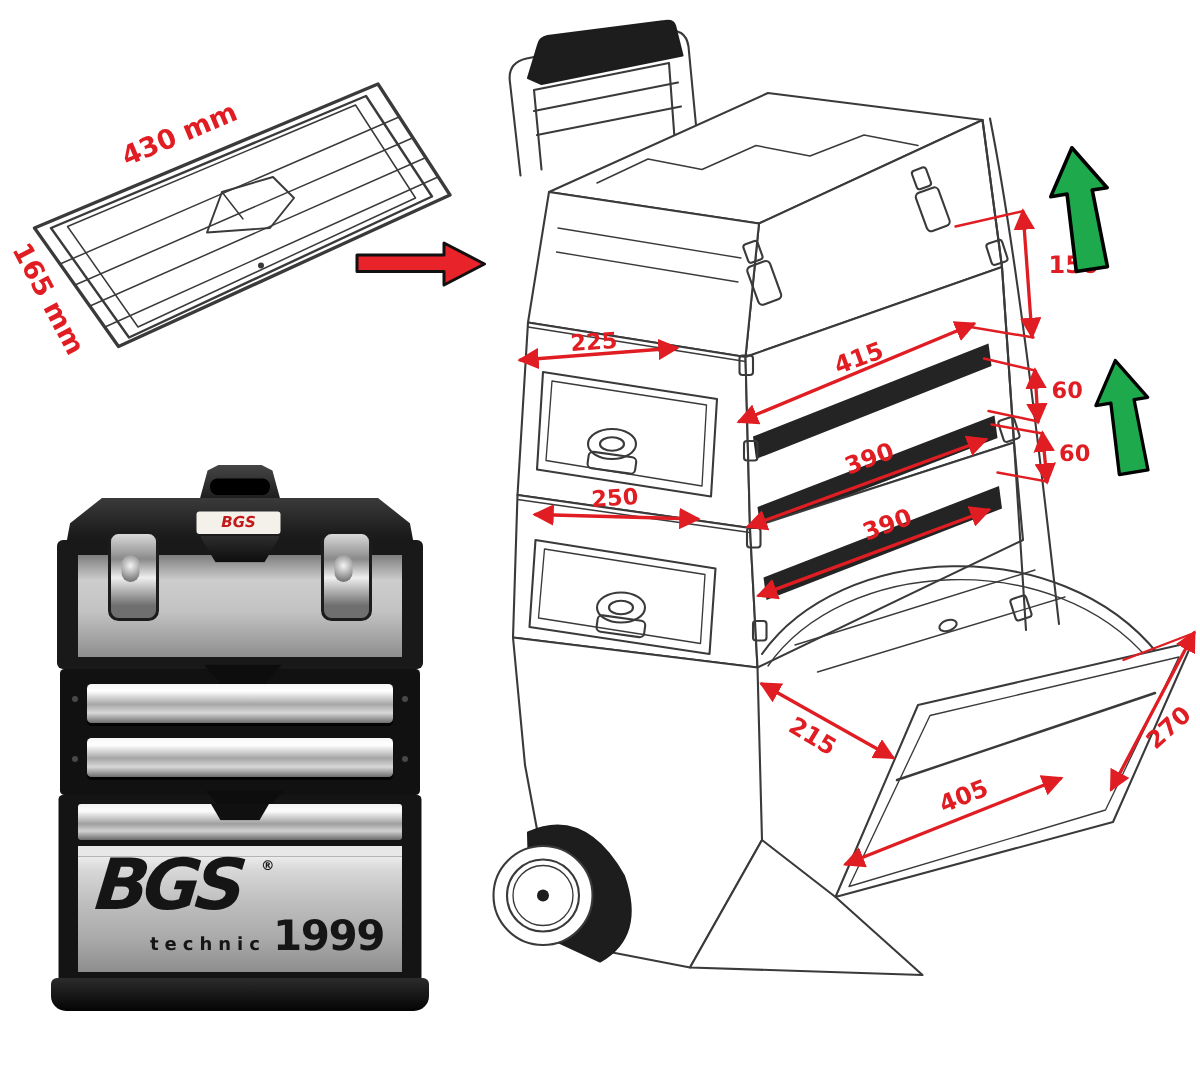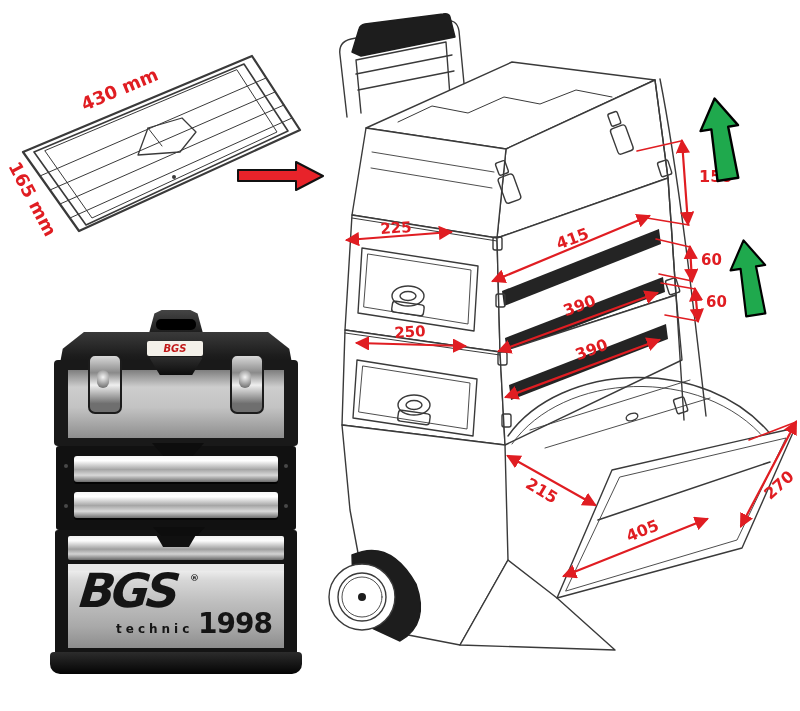--- a/index.html
+++ b/index.html
@@ -4,21 +4,21 @@
 <style>
   html,body{margin:0;padding:0;background:#fff;}
   .canvas{position:relative;width:800px;height:711px;background:#ffffff;overflow:hidden;
           font-family:"DejaVu Sans","Liberation Sans",sans-serif;}
   svg{position:absolute;left:0;top:0;}
   .dim-label{fill:#e01d22;font-weight:bold;font-size:15px;font-family:"DejaVu Sans","Liberation Sans",sans-serif;}
   .dim-label.big{font-size:16px;}
   .tray-label{fill:#e01d22;font-weight:bold;font-size:18px;font-family:"DejaVu Sans","Liberation Sans",sans-serif;}
 
   
-  .photo{position:absolute;left:54px;top:308px;width:244px;height:366px;}
+  .photo{position:absolute;left:38px;top:308px;width:244px;height:366px;}
   .photo *{position:absolute;}
   .ph-handle{left:86px;top:2px;width:72px;height:30px;
      background:linear-gradient(180deg,#454545,#101010);
      clip-path:polygon(10% 100%,20% 12%,30% 0,70% 0,80% 12%,90% 100%);}
   .ph-handle-hole{left:16px;top:9px;width:40px;height:11px;background:#000;border-radius:5px;}
   .ph-lid{left:4px;top:24px;width:236px;height:42px;
      background:linear-gradient(180deg,#3a3a3a,#1d1d1d 55%,#0e0e0e);
      border-radius:10px 10px 3px 3px;
      clip-path:polygon(0 100%,2% 40%,11% 0,89% 0,98% 40%,100% 100%);}
   .ph-sticker{left:93px;top:33px;width:56px;height:15px;background:#f4f1ea;border-radius:2px;
@@ -236,19 +236,19 @@
   <div class="ph-sec-bot">
     <div class="ph-clasp-mid" style="left:98px;"></div>
     <div class="ph-strip">
       <div class="ph-strip-notch"></div>
     </div>
     <div class="ph-glare"></div>
     <div class="ph-panel">
       <div class="bgs-word">BGS</div>
       <div class="bgs-reg">®</div>
       <div class="bgs-technic">technic</div>
-      <div class="bgs-model">1998</div>
+      <div class="bgs-model">1999</div>
     </div>
   </div>
   <div class="ph-plinth"></div>
 </div>
 
 </div>
 
 </body></html>

